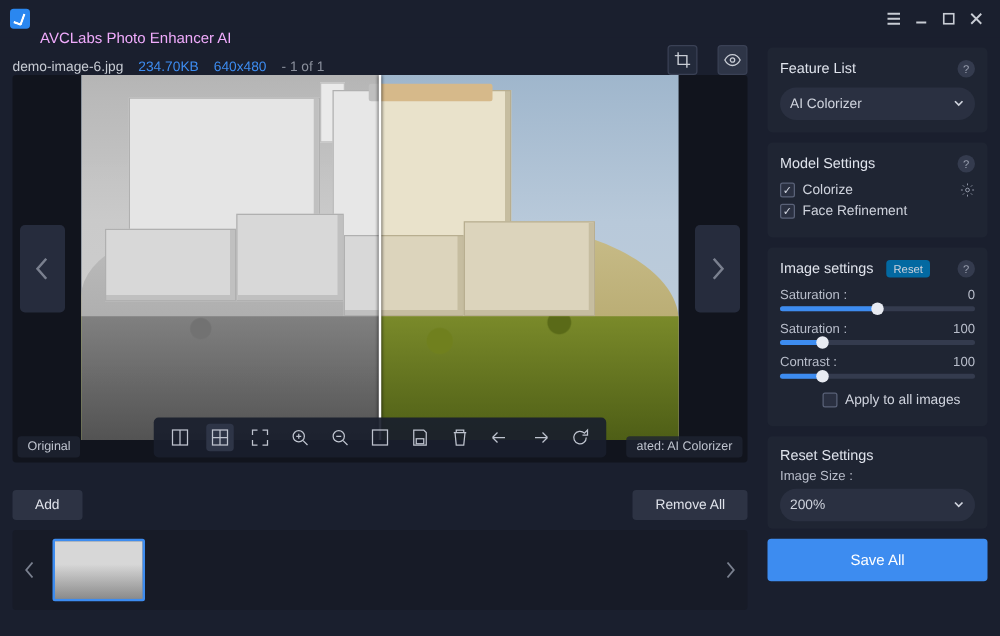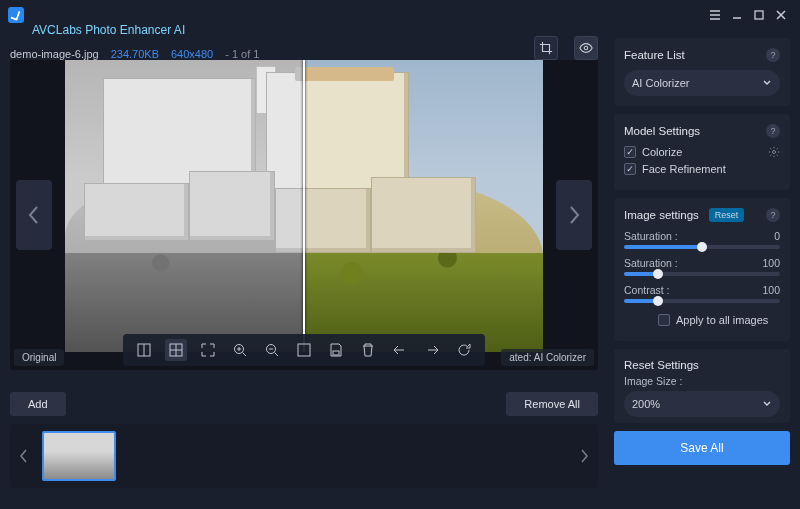--- a/index.html
+++ b/index.html
@@ -13,21 +13,21 @@
   }
   .titlebar {
     height: 30px; display: flex; align-items: center; padding: 0 8px;
     background: #1a1f2e;
   }
   .logo {
     width: 16px; height: 16px; border-radius: 3px;
     background: #2a87f0; margin-right: 8px; position: relative;
   }
   .logo::after { content: ""; position:absolute; left:4px; top:3px; width:5px; height:8px; border:2px solid #fff; border-top:none; border-left:none; transform: rotate(20deg); border-radius:0 0 2px 0;}
-  .title { color:#7dd3fc; font-size:12px;margin-top:29px; }
+  .title { color:#f0abfc; font-size:12px;margin-top:29px; }
   .title-spacer { flex:1; }
   .winbtn { width:22px; height:22px; display:flex; align-items:center; justify-content:center; color:#c8ccd4; cursor:pointer; }
   .app { display:flex; height: calc(509px - 30px); }
   .main { flex:1; display:flex; flex-direction:column; padding: 0 10px; min-width:0;}
   .side { width: 192px; padding: 8px 10px 8px 6px; display:flex; flex-direction:column; gap:8px; overflow:hidden;}
   .infobar { height:30px; display:flex; align-items:flex-end; gap:12px; font-size:11px;}
   .infobar .file { color:#c8ccd4;}
   .infobar .size, .infobar .dims { color:#3d8cf0;}
   .infobar .count { color:#8a8f9c;}
   .infobar-spacer{flex:1;}

